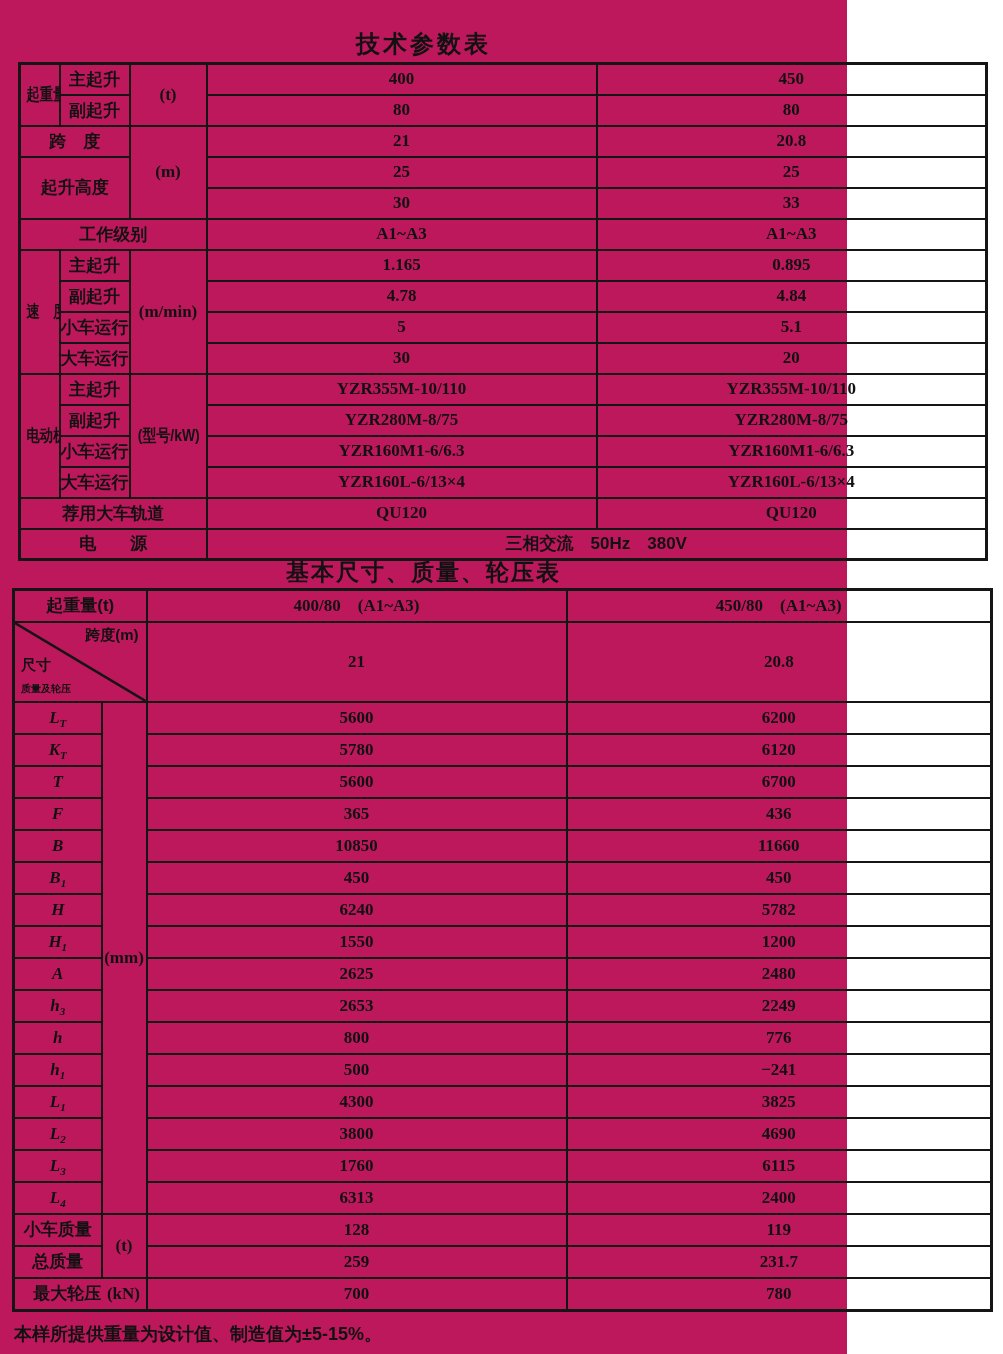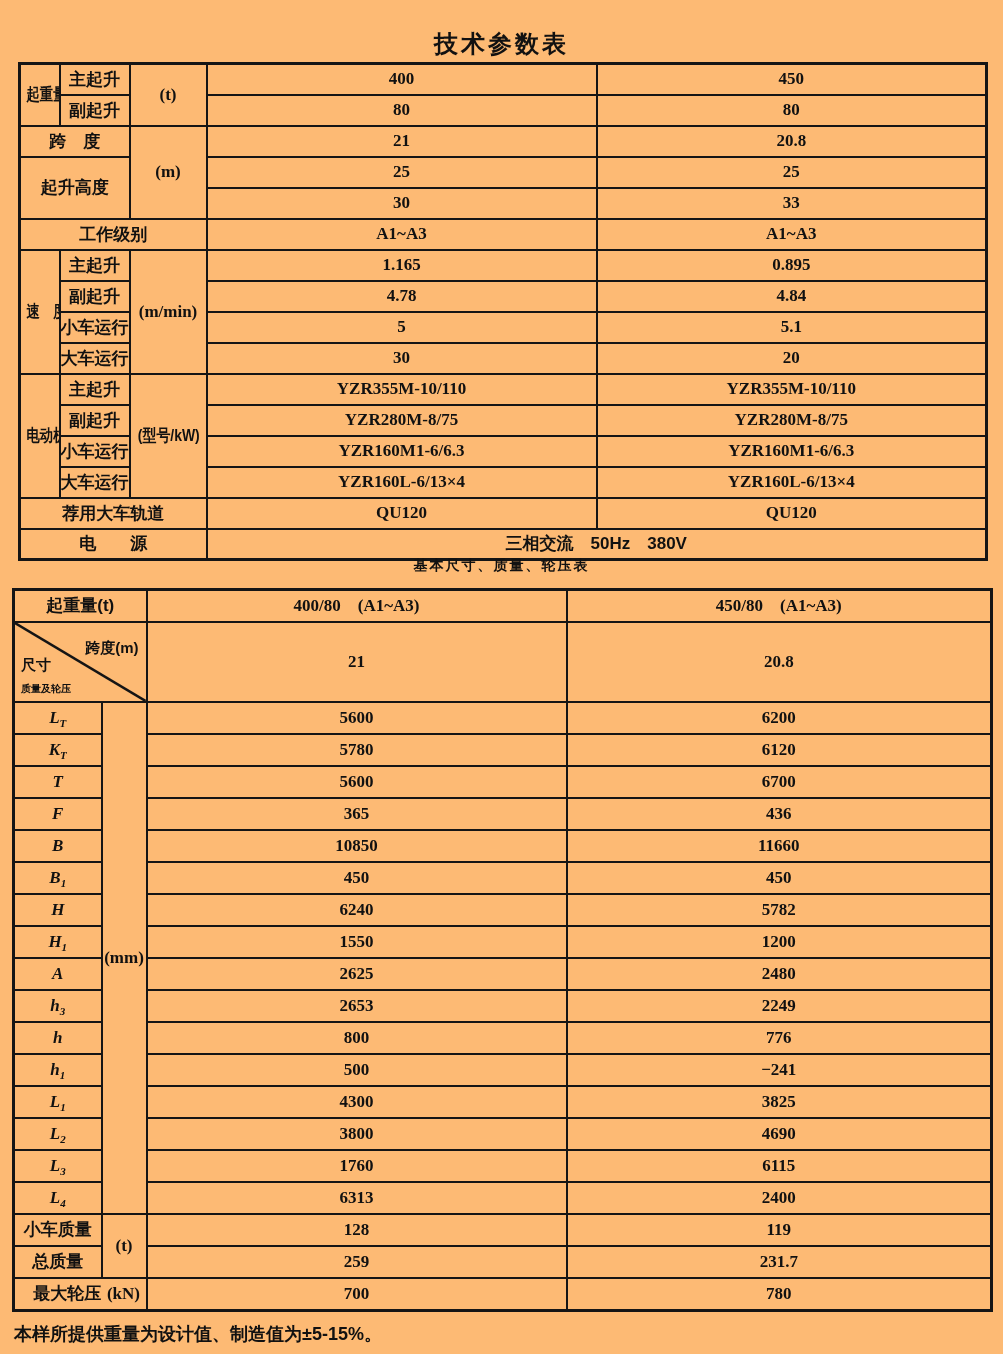--- a/index.html
+++ b/index.html
@@ -1,23 +1,23 @@
 <!DOCTYPE html>
 <html><head>
 <meta charset="utf-8">
 <style>
   html,body { margin:0; padding:0; }
   .page {
-    position:relative; width:1003px; height:1354px;
-    background:#fdba74; color:#111;
+    position:relative; width:847px; height:1354px;
+    background:#be185d; color:#111;
     font-family:"Liberation Sans", sans-serif;
   }
   .title { position:absolute; left:0; width:100%; text-align:center; font-weight:bold; }
   #title1 { top:28px; font-size:24px; letter-spacing:3px; }
-  #title2 { top:557px; font-size:14px; letter-spacing:2px; }
+  #title2 { top:557px; font-size:23px; letter-spacing:2px; }
 
   table { position:absolute; border-collapse:collapse; table-layout:fixed; border:3px solid #151515; }
   td { border:2px solid #151515; padding:0; text-align:center; vertical-align:middle; overflow:hidden; }
 
   .t1 { left:18px; top:62px; width:967px; }
   .t1 tr { height:31px; }
   .t2 { left:12px; top:588px; width:978px; }
   .t2 tr { height:32px; }
   .t2 tr.diag-row { height:80px; }
   .t2 tr.last-row { height:33px; }
@@ -25,21 +25,21 @@
   .lbl { font-weight:bold; font-size:17px; }
   .val { font-family:"Liberation Serif", serif; font-weight:bold; font-size:17px; }
   .squeeze { display:inline-block; transform:scaleX(0.78); transform-origin:center; white-space:nowrap; }
   .squeeze85 { display:inline-block; transform:scaleX(0.82); transform-origin:center; white-space:nowrap; }
 
   .dim { font-family:"Liberation Serif", serif; font-weight:bold; font-style:italic; font-size:17px; }
   .dim sub { font-size:11px; line-height:0; }
 
   .diag-cell { position:relative; }
   .diag-svg { position:absolute; left:0; top:0; width:100%; height:100%; }
-  .diag-tr { position:absolute; top:16px; right:7px; font-weight:bold; font-size:15px; }
+  .diag-tr { position:absolute; top:3px; right:7px; font-weight:bold; font-size:15px; }
   .diag-l1 { position:absolute; left:6px; top:33px; font-weight:bold; font-size:15px;text-align:right; }
   .diag-l2 { position:absolute; left:6px; bottom:5px; font-weight:bold; font-size:10px; }
 
   .wheel-flex { display:flex; align-items:center; height:100%; }
   .wheel-flex .w1 { width:88px; text-align:right; }
   .wheel-flex .w2 { width:45px; text-align:center; font-family:"Liberation Serif", serif; }
 
   .footnote { position:absolute; left:14px; top:1322px; font-weight:bold; font-size:18px; }
 </style>
 </head>

